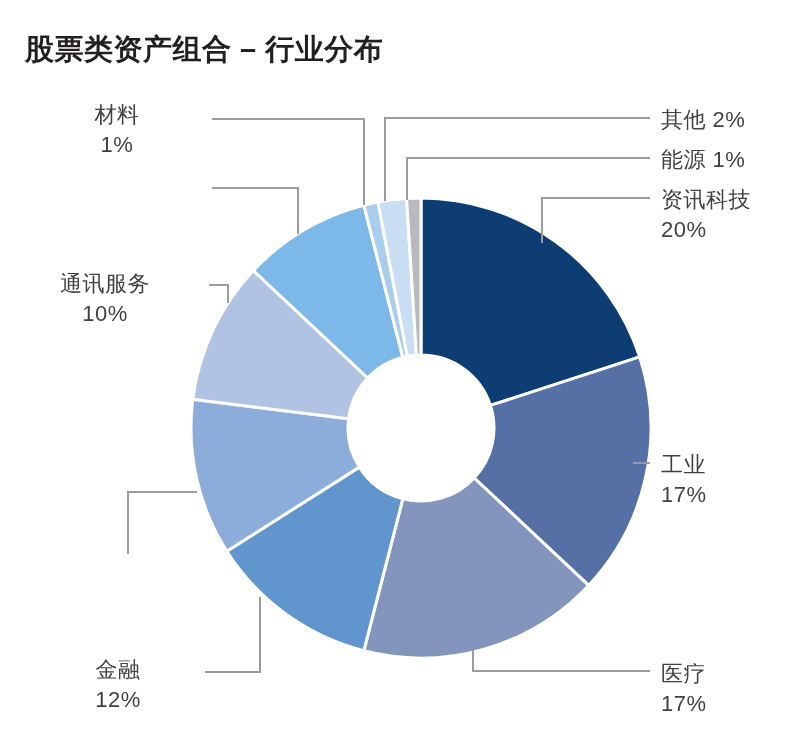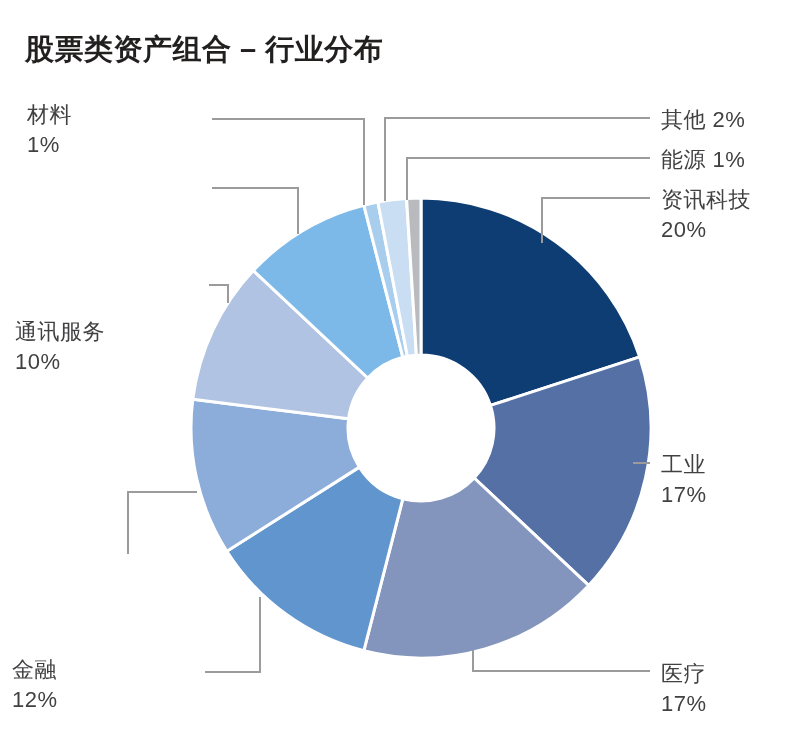--- a/index.html
+++ b/index.html
@@ -12,28 +12,28 @@
   .title{
     position:absolute;left:25px;top:30px;margin:0;
     font-size:29px;font-weight:bold;color:#221f1f;letter-spacing:0.5px;
     white-space:nowrap;
   }
   #chart-svg{position:absolute;left:0;top:0;}
   .lbl{
     position:absolute;font-size:22px;line-height:30px;color:#414042;
     letter-spacing:0.5px;
   }
-  .lbl.left{text-align:left;width:180px;}
+  .lbl.left{text-align:center;width:180px;}
   .lbl.right{text-align:left;width:200px;}
   
   .lbl-materials{left:27px;top:100px;}
   .lbl-staples{left:27px;top:172px;}
-  .lbl-comms{left:15px;top:269px;margin-top:48px;}
+  .lbl-comms{left:15px;top:269px;}
   .lbl-discretionary{left:15px;top:559px;}
-  .lbl-financials{left:12px;top:655px;}
+  .lbl-financials{left:28px;top:655px;}
   
   .lbl-others{left:661px;top:105px;}
   .lbl-energy{left:661px;top:145px;}
   .lbl-tech{left:661px;top:185px;}
   .lbl-industrials{left:661px;top:450px;}
   .lbl-healthcare{left:661px;top:659px;}
 </style>
 </head>
 <body>
 

